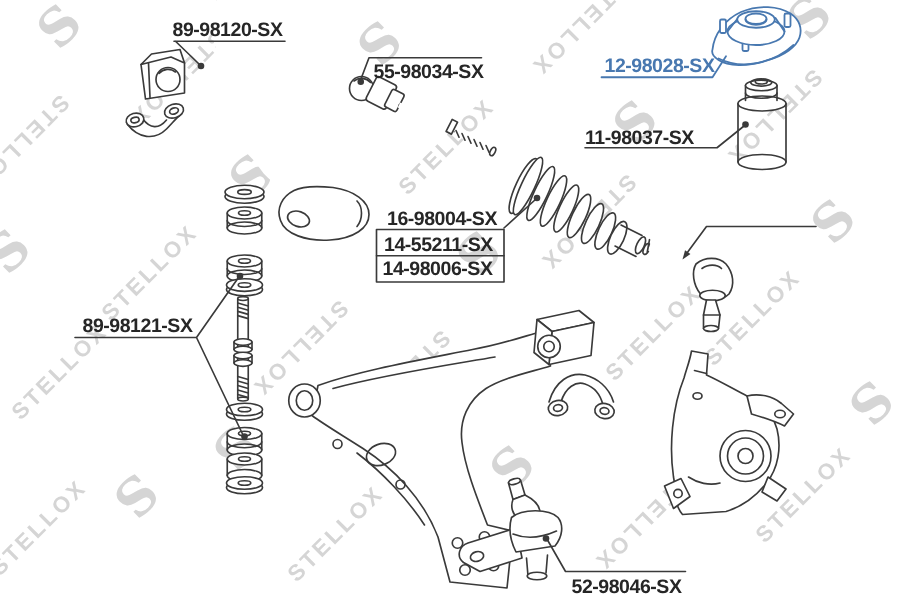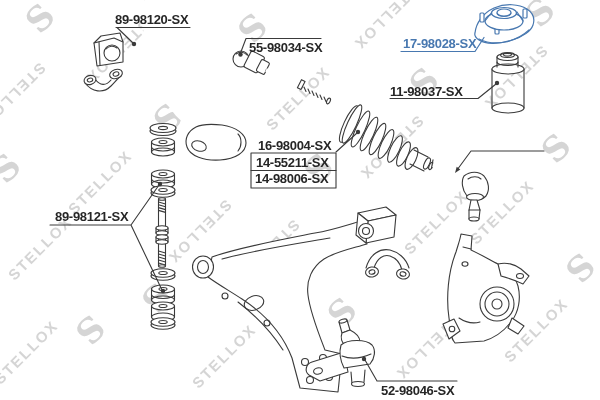--- a/index.html
+++ b/index.html
@@ -295,21 +295,21 @@
     </g>
     <g>
       <path class="ln" d="M377,381 L457,381 M377,381 L365,360"></path>
       <circle class="dot" cx="364" cy="359" r="2.2"></circle>
     </g>
   </svg>
 
   <div class="labels">
     <div class="plabel" style="left:115px;top:13px">89-98120-SX</div>
     <div class="plabel" style="left:249px;top:41px">55-98034-SX</div>
-    <div class="plabel hl" style="left:403px;top:37px">17-98028-SX</div>
+    <div class="plabel hl" style="left:403px;top:37px">12-98028-SX</div>
     <div class="plabel" style="left:390px;top:85px">11-98037-SX</div>
     <div class="plabel" style="left:258px;top:139px">16-98004-SX</div>
     <div class="plabel" style="left:256px;top:156px">14-55211-SX</div>
     <div class="plabel" style="left:255px;top:172px">14-98006-SX</div>
     <div class="plabel" style="left:55px;top:210px">89-98121-SX</div>
     <div class="plabel" style="left:381px;top:384px">52-98046-SX</div>
   </div>
 
 </div>
 

